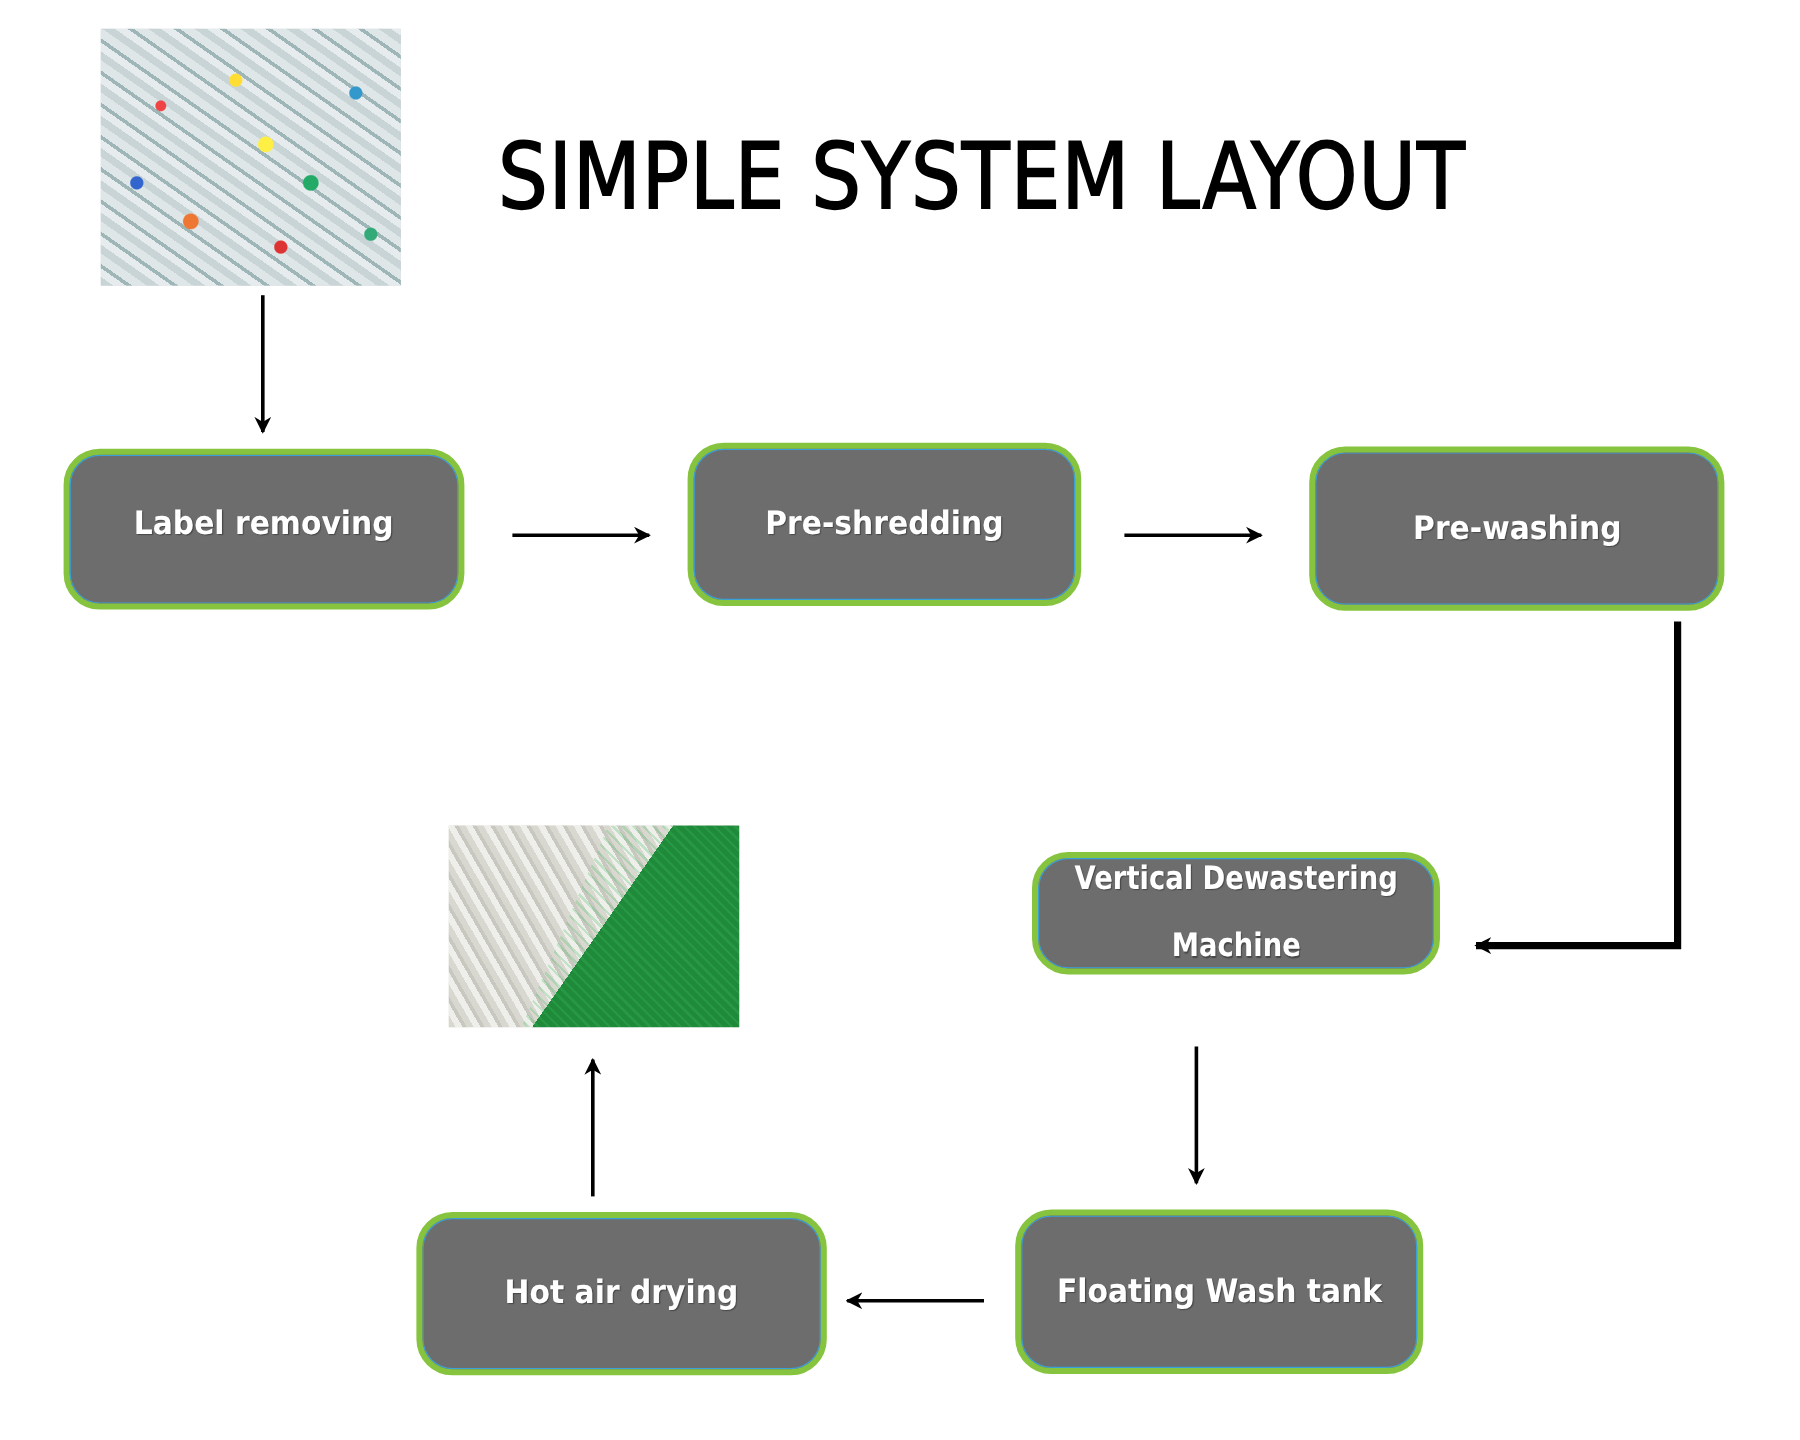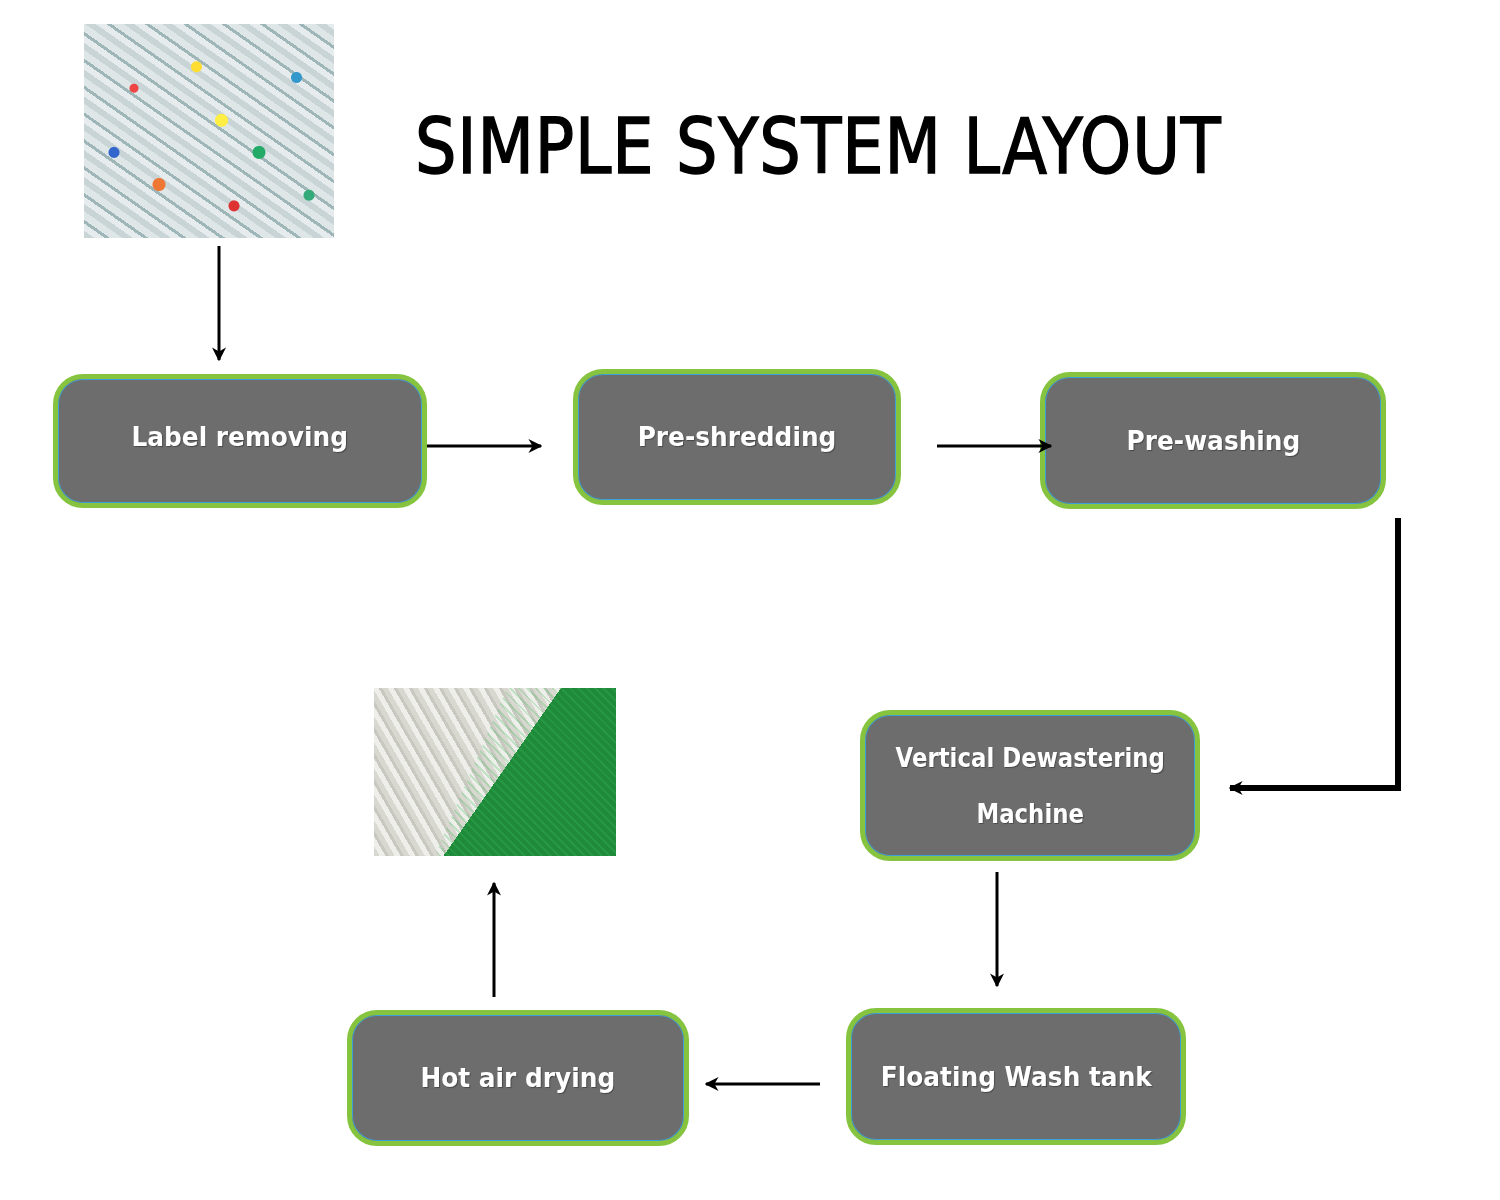--- a/index.html
+++ b/index.html
@@ -32,24 +32,24 @@
       background: repeating-linear-gradient(-30deg, rgba(40,170,70,0.0) 0 52%, transparent 52%),
                   repeating-linear-gradient(45deg, rgba(0,0,0,0) 0 4px, rgba(60,190,90,0.25) 4px 6px);
       clip-path: polygon(55% 0, 100% 0, 100% 100%, 25% 100%); }
     .step { position: absolute; box-sizing: border-box; background: #6e6d6e;
             border: 5px solid #86c43f; border-radius: 30px;
             box-shadow: inset 0 0 0 1px #3aa0d8;
             display: flex; align-items: center; justify-content: center; text-align: center;
             color: #ffffff; font-family: "DejaVu Sans", sans-serif; font-weight: bold; font-size: 27px;
             line-height: 56px; text-shadow: 1px 1px 1px rgba(0,0,0,0.35); }
     .step span { display: block; transform: scaleX(0.92); }
-    #s1 { left: 53px;   top: 374px; width: 374px; height: 134px; padding-bottom: 8px; }
+    #s1 { left: 53px;   top: 374px; width: 334px; height: 134px; padding-bottom: 8px; }
     #s2 { left: 573px;  top: 369px; width: 328px; height: 136px; }
-    #s3 { left: 1040px; top: 372px; width: 346px; height: 137px; }
-    #s4 { left: 860px;  top: 710px; width: 340px; height: 151px; }
+    #s3 { left: 1091px; top: 372px; width: 346px; height: 137px; }
+    #s4 { left: 860px;  top: 710px; width: 340px; height: 102px; }
     #s5 { left: 846px;  top: 1008px; width: 340px; height: 137px; }
     #s6 { left: 347px;  top: 1010px; width: 342px; height: 136px; align-items: center; }
     svg.arrows { position: absolute; left: 0; top: 0; width: 1500px; height: 1200px; pointer-events: none; }
   </style>
 </head>
 <body>
 
 <div class="title">SIMPLE SYSTEM LAYOUT</div>
 
 <div class="photo photo-bottles"></div>

